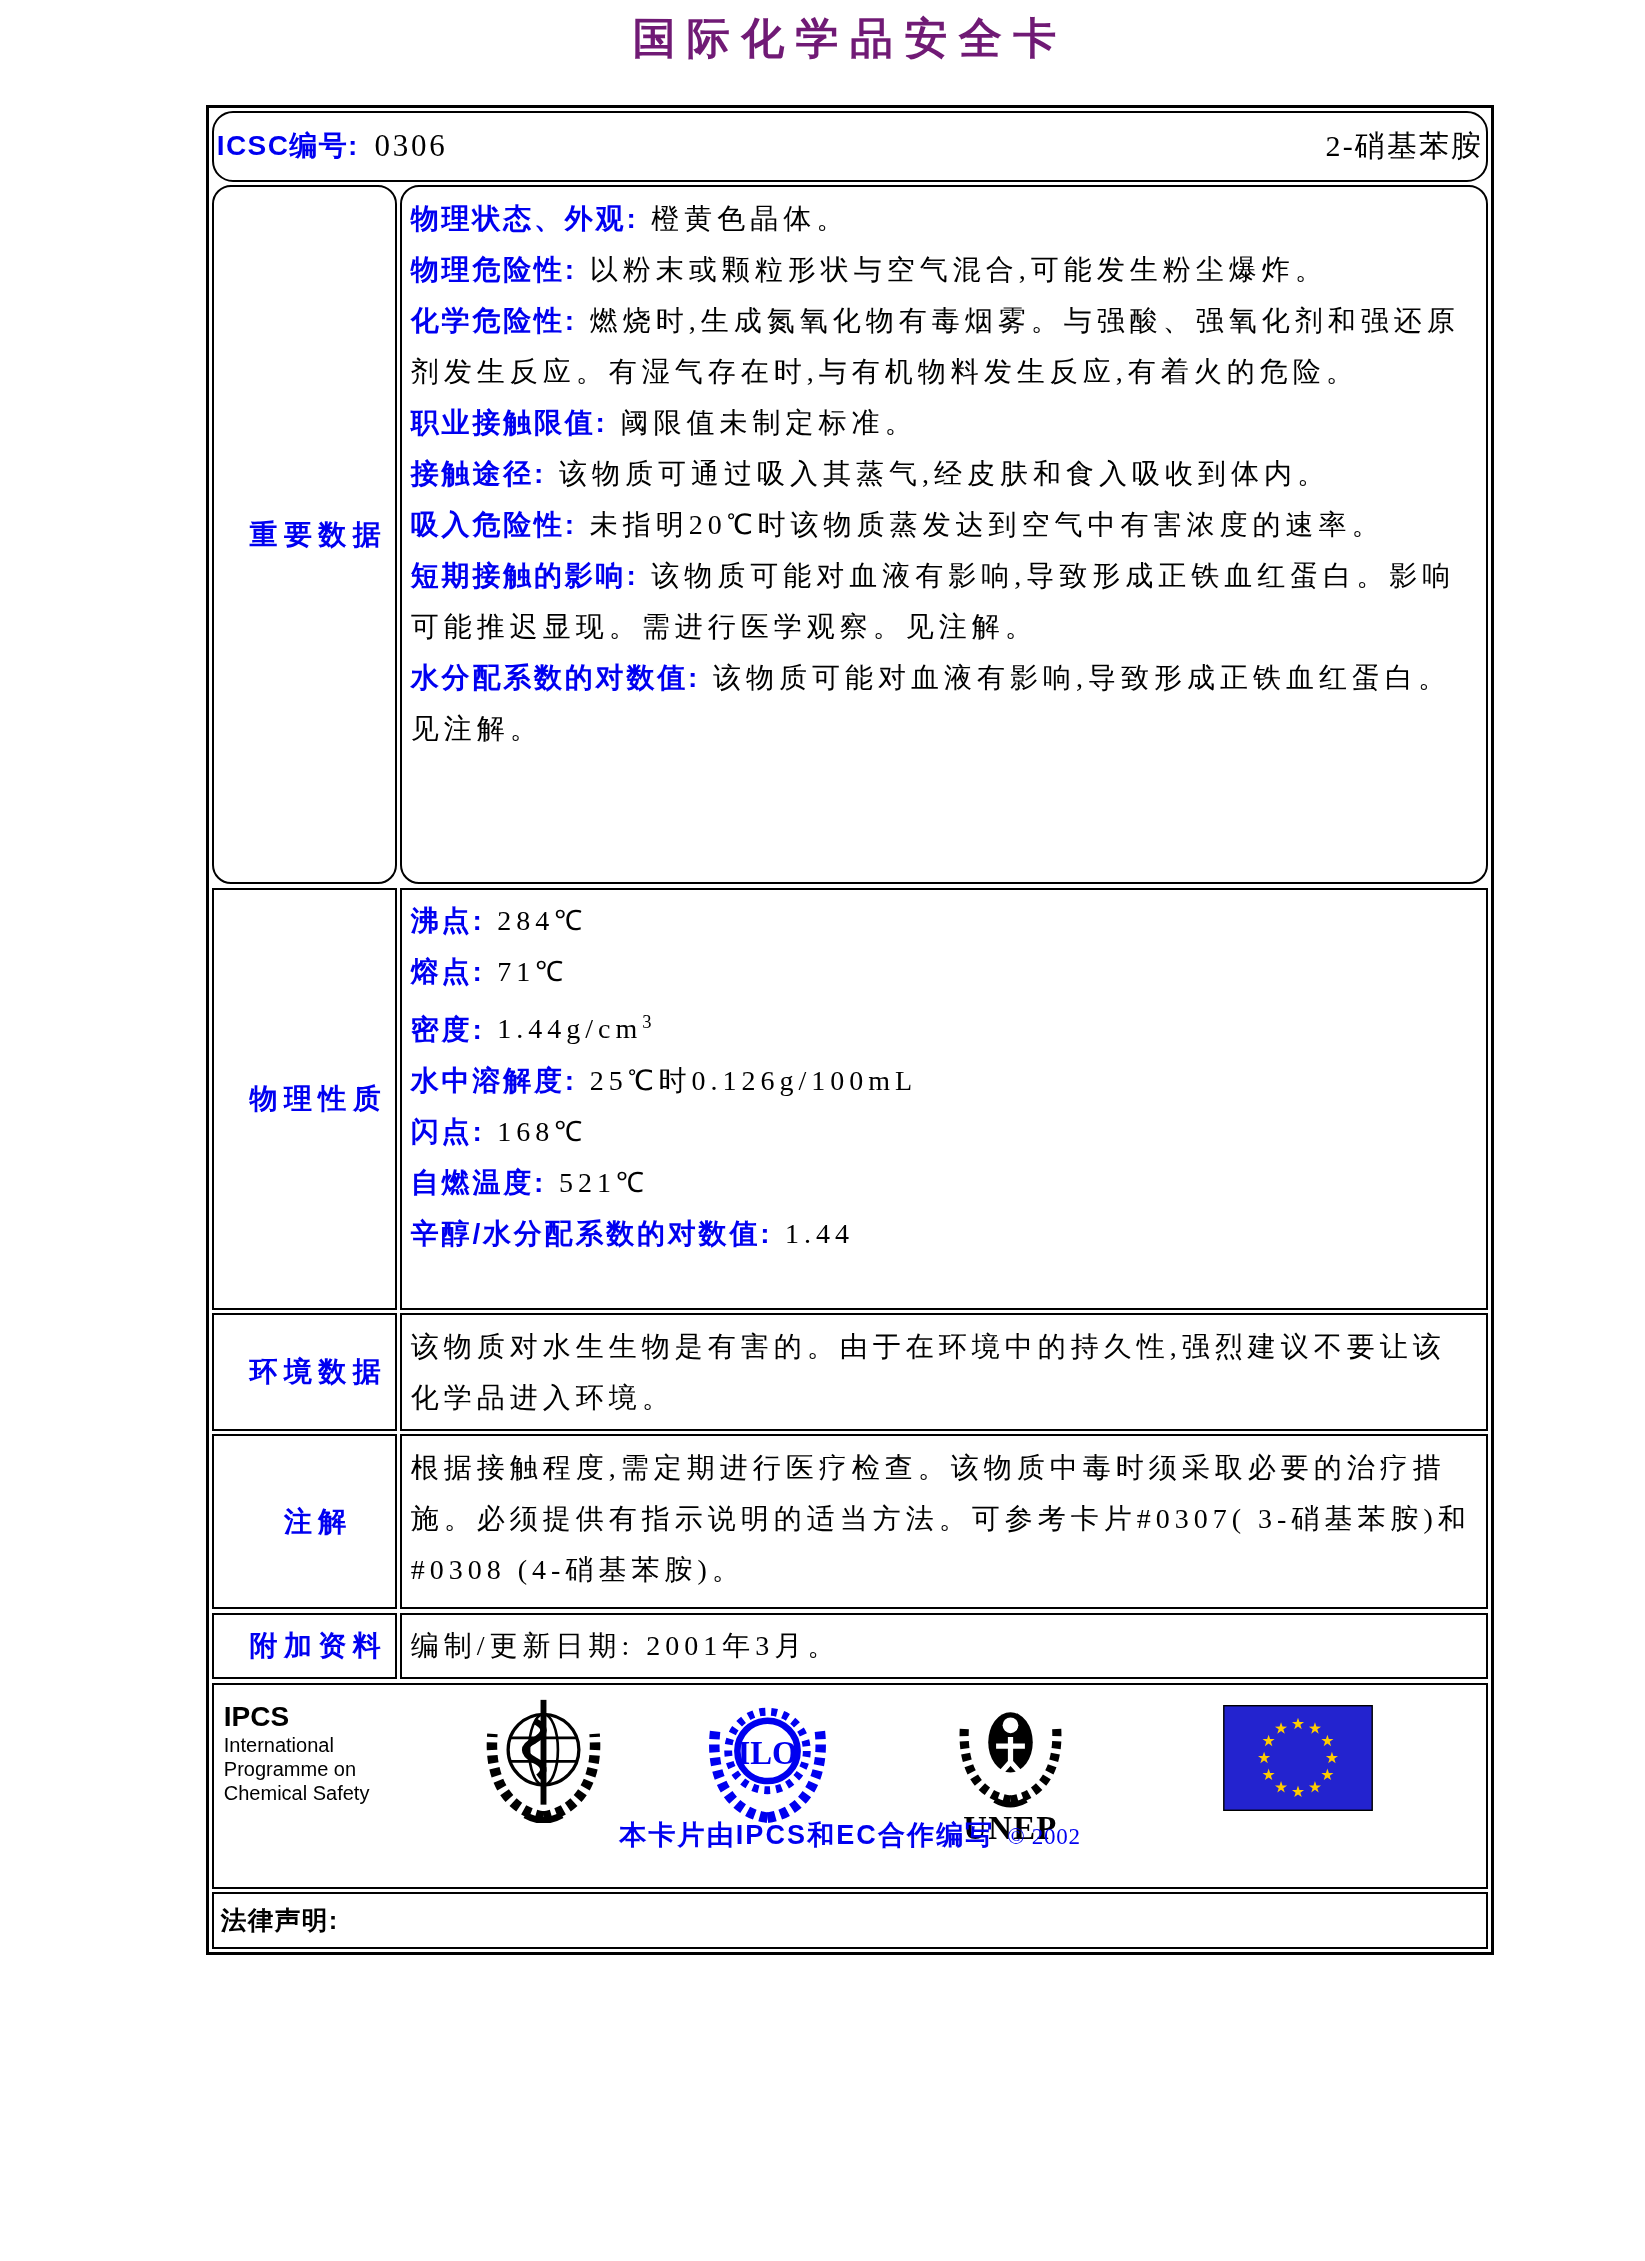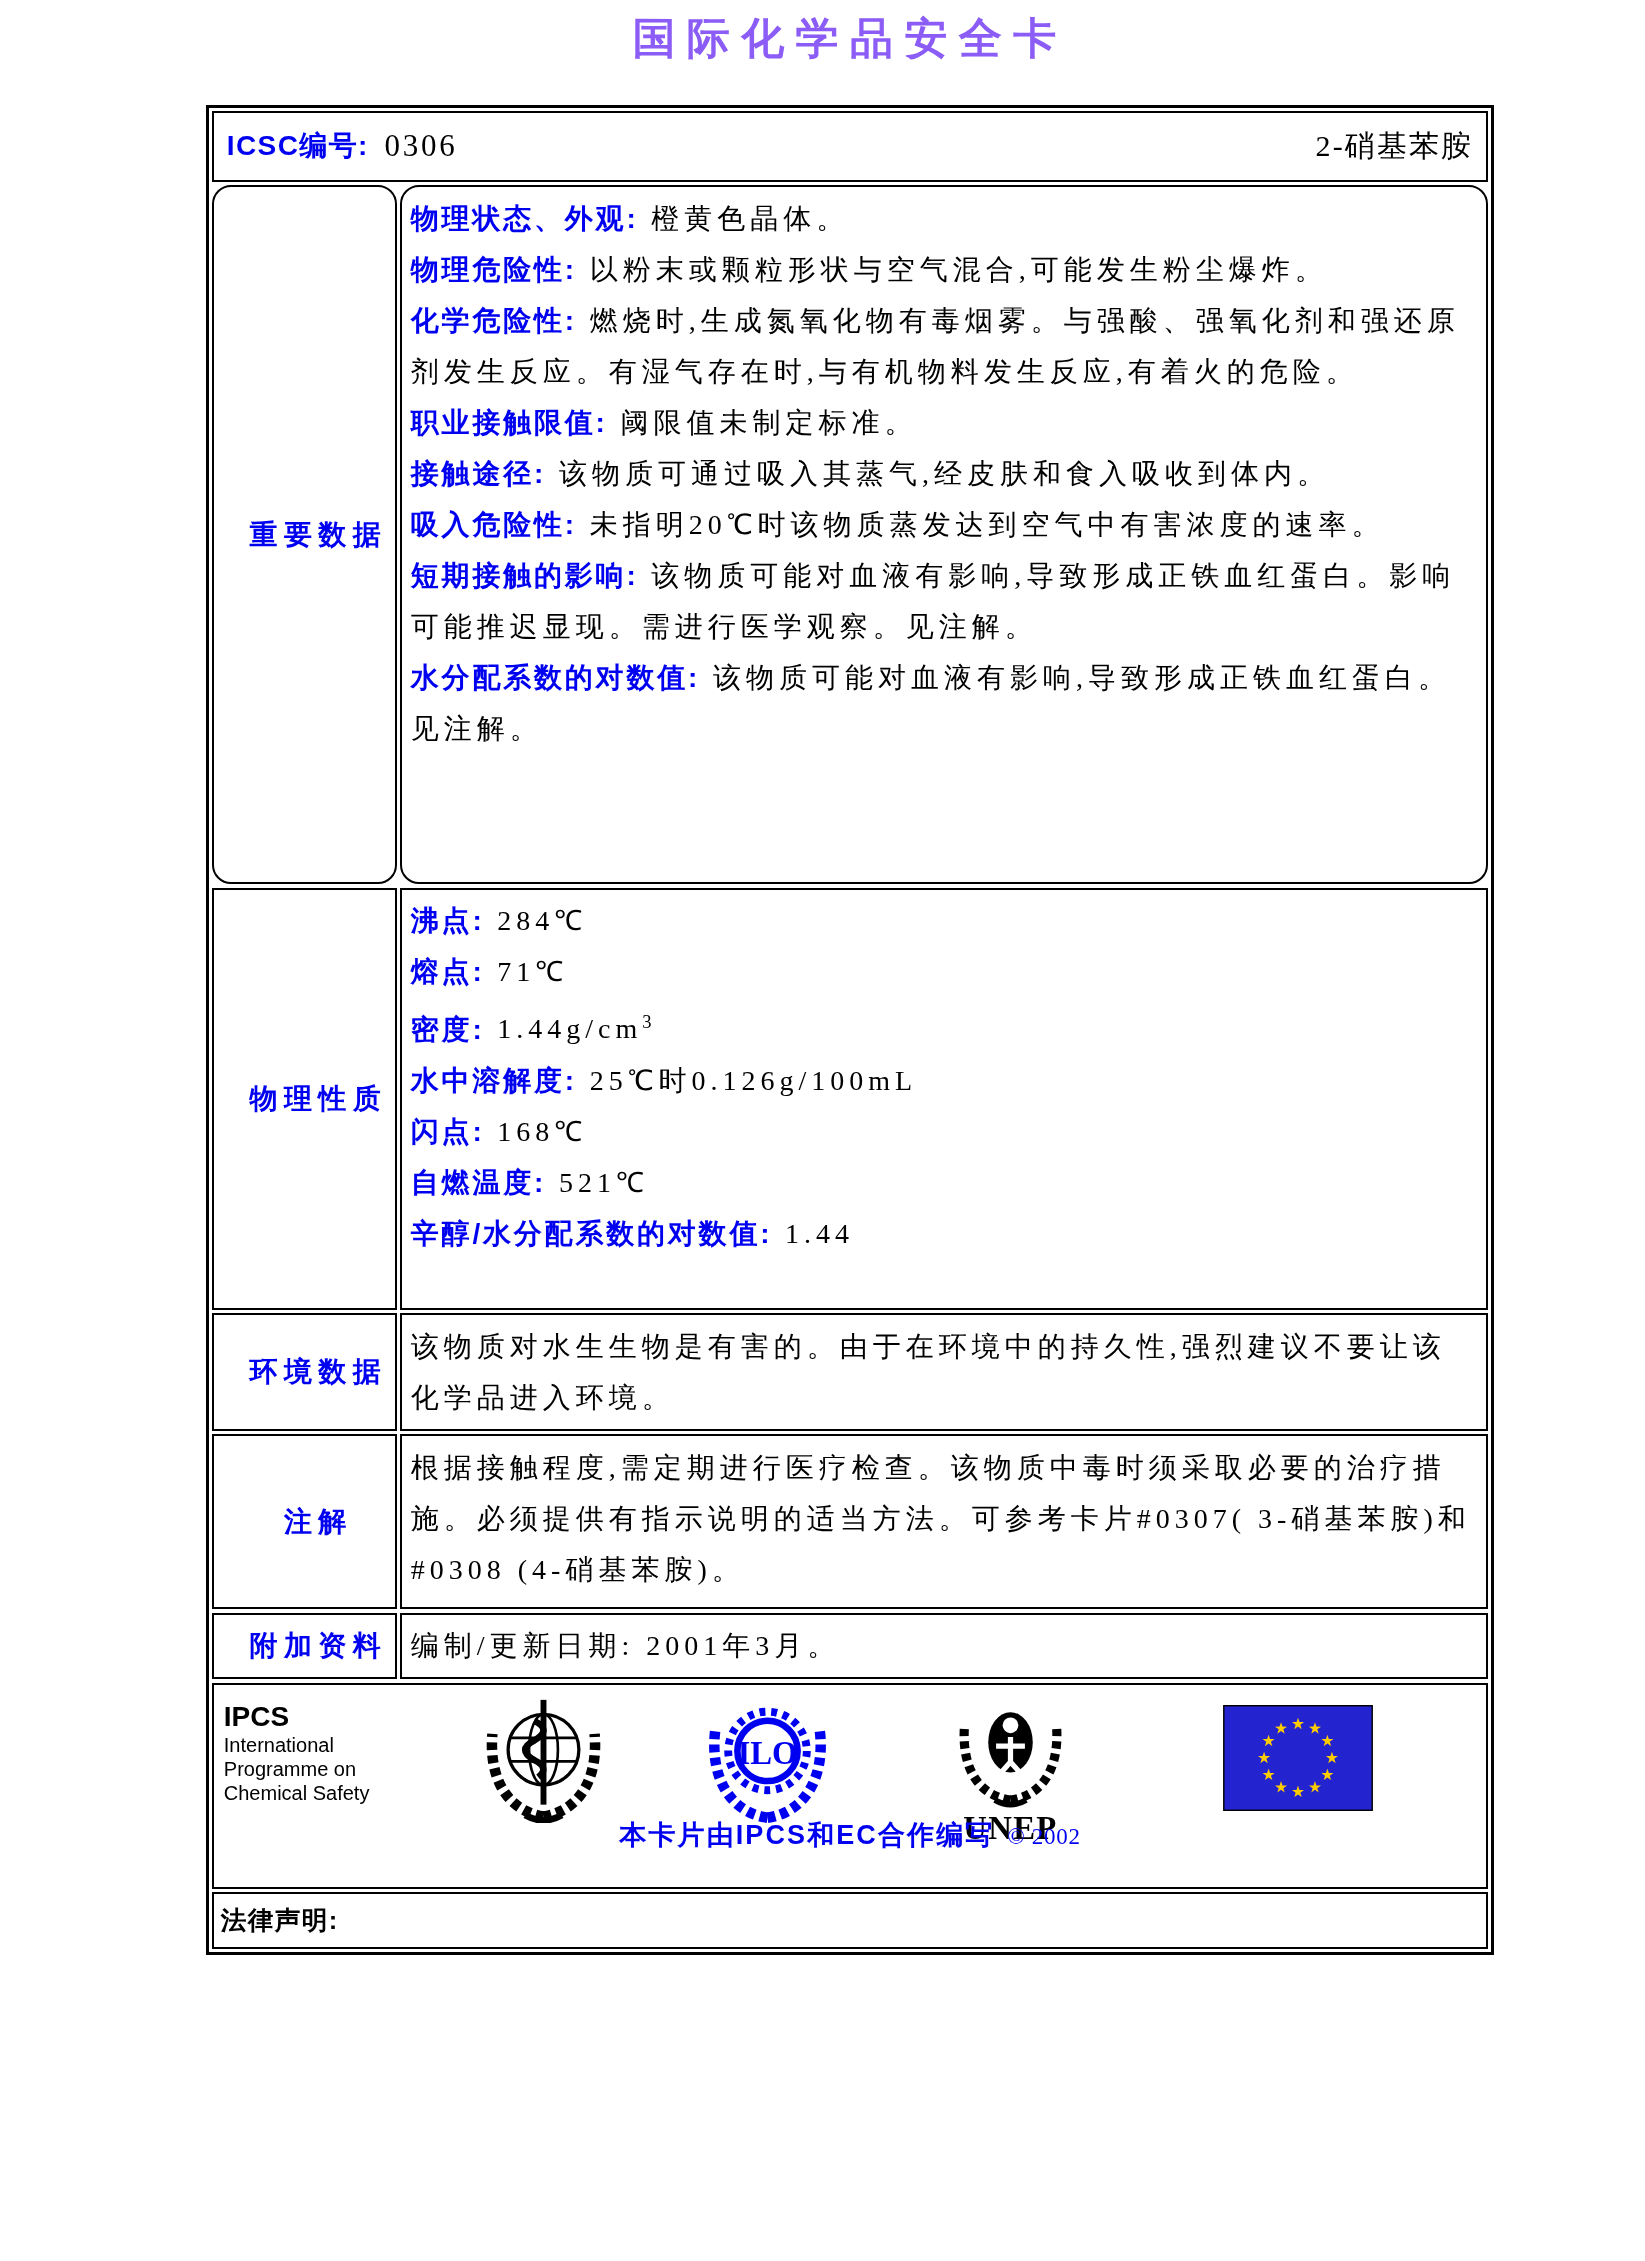--- a/index.html
+++ b/index.html
@@ -1,35 +1,35 @@
 <!DOCTYPE html>
 <html style="font-size:11.4px"><head>
 <meta charset="utf-8">
 <style>
   html,body{margin:0;padding:0;background:#fff;}
   body{width:1645px;height:2261px;position:relative;font-family:"Liberation Serif",serif;color:#000;}
   .page-title{position:absolute;left:206px;top:10px;width:1288px;text-align:center;
-    font-size:43px;font-weight:bold;color:#8b5cf6;letter-spacing:11.4px;
+    font-size:43px;font-weight:bold;color:#701a75;letter-spacing:11.4px;
     font-family:"Liberation Serif",serif;}
   .card{position:absolute;left:206px;top:105px;width:1288px;border:3.5px solid #000;
     padding:2.8px;box-sizing:border-box;background:#fff;}
   .row{display:flex;gap:3.5px;margin-bottom:3.5px;align-items:stretch;}
   .row:last-child{margin-bottom:0;}
   .cell{border:2.1px solid #000;box-sizing:border-box;background:#fff;padding-left:28px;}
   .label-cell{flex:0 0 185px;display:flex;align-items:center;justify-content:center;
     color:#0000f0;font-family:"Liberation Sans",sans-serif;font-weight:bold;
     font-size:28px;letter-spacing:6.4px;text-align:center;}
   .content-cell{flex:1 1 auto;padding:5.7px 8.5px;font-size:28px;line-height:51px;
     letter-spacing:5px;}
   .content-cell p{margin:0;}
   .key{color:#0000f0;font-family:"Liberation Sans",sans-serif;font-weight:bold;
     letter-spacing:2.8px;margin-right:12.8px;}
   sup{font-size:18.5px;letter-spacing:0;}
   .hdr-cell{flex:1;min-height:71px;display:flex;align-items:center;
-    justify-content:space-between;padding:0 13px;}
+    justify-content:space-between;padding:0 3px;border-radius:21px;}
   .icsc-left{display:flex;align-items:center;}
   .icsc-label{color:#0000f0;font-family:"Liberation Sans",sans-serif;font-weight:bold;
     font-size:28px;letter-spacing:1.4px;margin-right:15.6px;}
   .icsc-num{font-size:31px;letter-spacing:2.8px;}
   .chem-name{font-size:30px;letter-spacing:2.1px;}
   .h-important{min-height:699px;border-radius:19px;}
   .h-physical{min-height:422px;}
   .h-env{min-height:108px;}
   .h-notes{min-height:175px;}
   .h-add{min-height:55px;}

